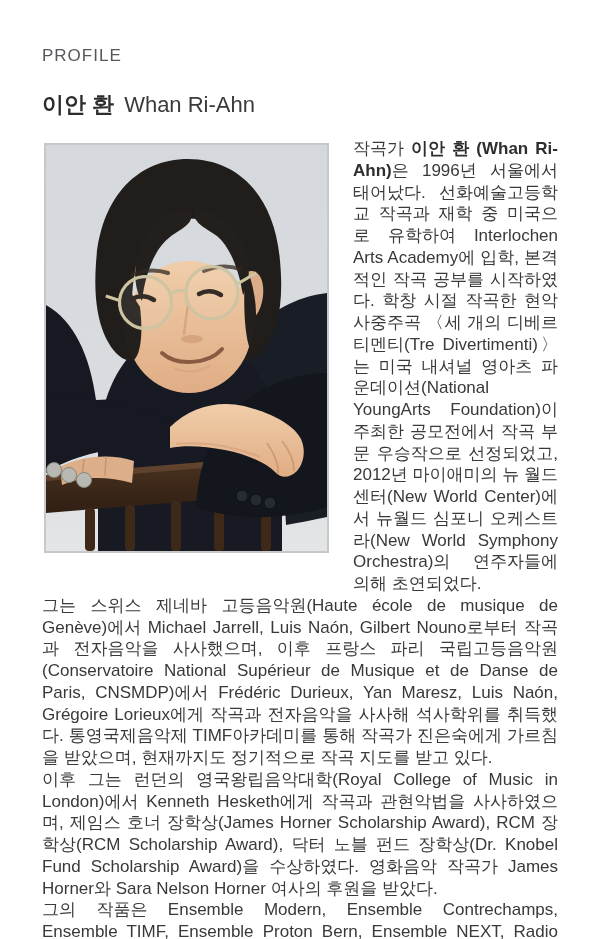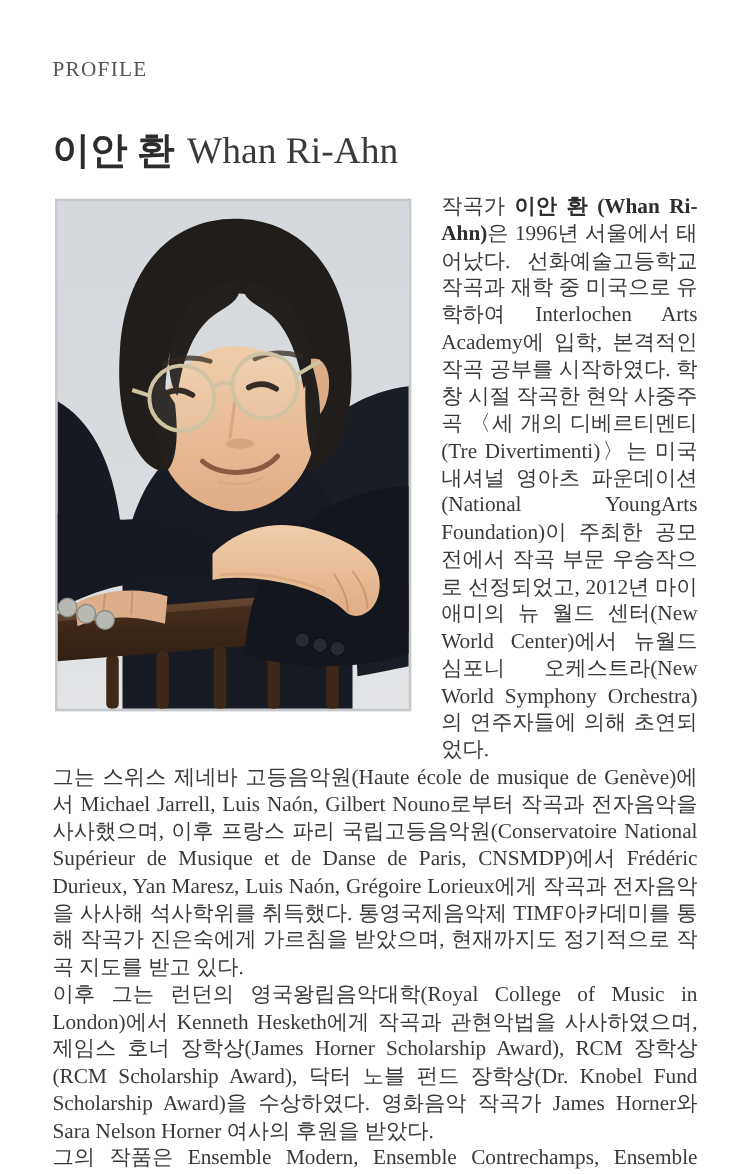--- a/index.html
+++ b/index.html
@@ -1,26 +1,26 @@
 <!DOCTYPE html>
 <html><head>
 <meta charset="utf-8">
 <style>
   html,body{margin:0;padding:0;}
   body{
     width:600px;height:939px;overflow:hidden;background:#ffffff;
     font-family:"Liberation Sans","DejaVu Sans",sans-serif;
     -webkit-font-smoothing:antialiased;
   }
-  .page{padding:46px 42px 0 42px;box-sizing:border-box;width:600px;height:939px;overflow:hidden;font-family:Liberation Serif, serif;}
+  .page{padding:46px 42px 0 42px;box-sizing:border-box;width:600px;height:939px;overflow:hidden;}
   .kicker{
     font-size:17px;line-height:20px;color:#55575b;letter-spacing:1px;font-weight:400;
   }
   h1.title{
-    margin:40px 0 18px 0;font-size:30px;line-height:30px;font-weight:700;color:#2d2d2f;
+    margin:24px 0 18px 0;font-size:22px;line-height:30px;font-weight:700;color:#2d2d2f;
   }
   h1.title .en{font-weight:400;color:#3a3a3c;margin-left:10px;}
   .bio{
     font-size:17px;line-height:1.28;color:#39393b;text-align:justify;
   }
   .bio p{margin:0;padding:0;}
   .bio strong{font-weight:700;color:#2e2e30;}
   figure.photo{
     float:left;width:281px;height:406px;margin:5px 24px 30px 2px;padding:0;
     border:2px solid #c6c8ca;background:#d8dbde;

